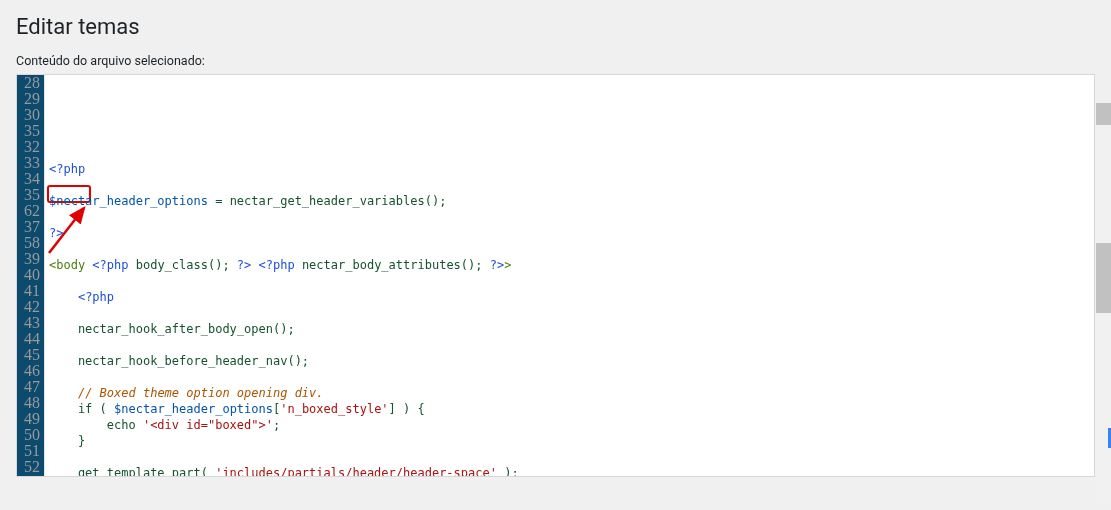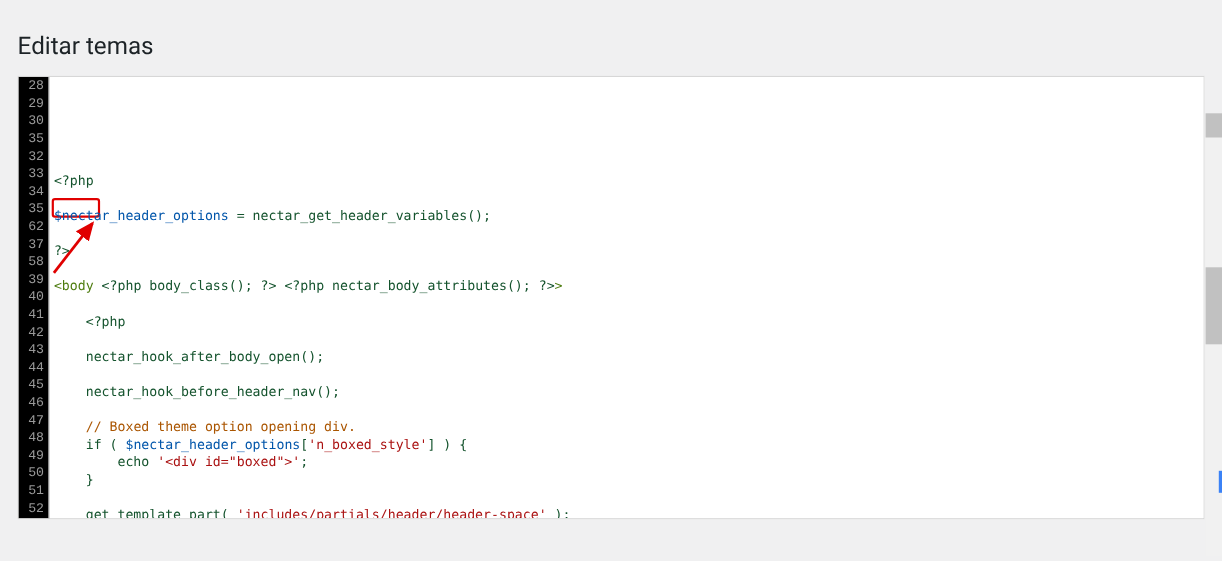--- a/index.html
+++ b/index.html
@@ -6,21 +6,21 @@
   body {
     margin: 0;
     font-family: -apple-system, BlinkMacSystemFont, "Segoe UI", Roboto, Arial, sans-serif;
     background: #f0f0f1;
     color: #1d2327;
     width: 1111px;
     height: 510px;
     overflow: hidden;
     position: relative;
   }
-  .wrap { padding: 24px 16px 0 16px; }
+  .wrap { padding: 8px 16px 0 16px; }
   h1.title {
     font-size: 22px;
     font-weight: 400;
     color: #1d2327;
     margin: 6px 0 14px 0;
   }
   .subhead-row {
     display: flex;
     justify-content: space-between;
     align-items: baseline;
@@ -42,24 +42,24 @@
     margin-bottom: 6px;
   }
   .editor-area {
     display: flex;
     border: 1px solid #d7d7d7;
     background: #fff;
     position: relative;
     height: 403px;
   }
   .gutter {
-    background: #000000;
+    background: #0c4a6e;
     border-right: 1px solid #e5e5e5;
-    font-family: Liberation Mono, monospace;
-    font-size: 12px;
+    font-family: Liberation Serif, serif;
+    font-size: 16px;
     color: #999;
     text-align: right;
     padding: 0;
     user-select: none;
     min-width: 28px;
   }
   .gutter div {
     height: 16px;
     line-height: 16px;
     padding: 0 4px;
@@ -74,24 +74,24 @@
     background: #fff;
     color: #333;
   }
   .codeline {
     height: 16px;
     line-height: 16px;
     padding: 0 4px;
     position: relative;
   }
   .tok-tag { color: #4d7c0f; }
-  .tok-bracket { color: #14532d; }
+  .tok-bracket { color: #1d4ed8; }
   .tok-var { color: #0055aa; }
   .tok-str { color: #aa1111; }
-  .tok-comment { color: #aa5500; }
+  .tok-comment { color: #aa5500; font-style: italic; }
   .tok-plain { color: #14532d; }
 
   .highlight-box {
     position: absolute;
     border: 2px solid #e00000;
     border-radius: 3px;
     pointer-events: none;
   }
   .arrow-svg {
     position: absolute;
@@ -133,20 +133,21 @@
     background: #3b82f6;
   }
 </style>
 </head>
 <body>
 
 <div class="wrap">
   <h1 class="title">Editar temas</h1>
 
 
+  <div class="file-label">Conteúdo do arquivo selecionado:</div>
 
   <div class="editor-area">
     <div class="gutter" id="gutter">
         <div>28</div>
         <div>29</div>
         <div>30</div>
         <div>35</div>
         <div>32</div>
         <div>33</div>
         <div>34</div>

